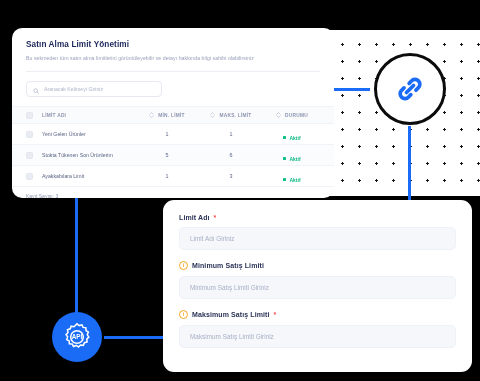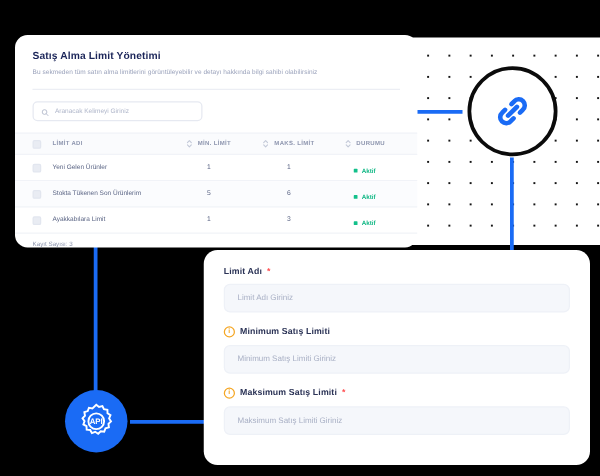--- a/index.html
+++ b/index.html
@@ -205,21 +205,21 @@
           <path d="M20 4.5l2.6 2.1 3.2-.9 1.4 3.0 3.3.5.1 3.3 2.8 1.8-1.3 3.1 1.8 2.8-2.4 2.3.4 3.3-3.2.9-1.2 3.1-3.3-.4-2.4 2.3-2.8-1.8-3.1 1.2-1.6-2.9-3.3-.3-.2-3.3-2.9-1.6 1.1-3.1-1.9-2.7 2.3-2.4-.6-3.3 3.2-1.1 1.1-3.1 3.3.6z"></path>
           <circle cx="20" cy="20" r="7.4"></circle>
         </g>
         <text x="20" y="22.6" text-anchor="middle" fill="#ffffff" font-family="Liberation Sans, sans-serif" font-size="7.4" font-weight="bold">API</text>
       </svg>
     </span>
   </div>
 
   <div class="main-card">
     <div class="card-pad">
-      <div class="card-title">Satış Alma Limit Yönetimi</div>
+      <div class="card-title">Satın Alma Limit Yönetimi</div>
       <div class="card-sub">Bu sekmeden tüm satın alma limitlerini görüntüleyebilir ve detayı hakkında bilgi sahibi olabilirsiniz</div>
       <div class="divider"></div>
     </div>
 
     <div class="search-wrap">
       <span>
         <svg width="6" height="6" viewBox="0 0 16 16" fill="none" stroke="#aeb5c9" stroke-width="1.8">
           <circle cx="7" cy="7" r="5"></circle>
           <path d="M11 11l4 4" stroke-linecap="round"></path>
         </svg>

